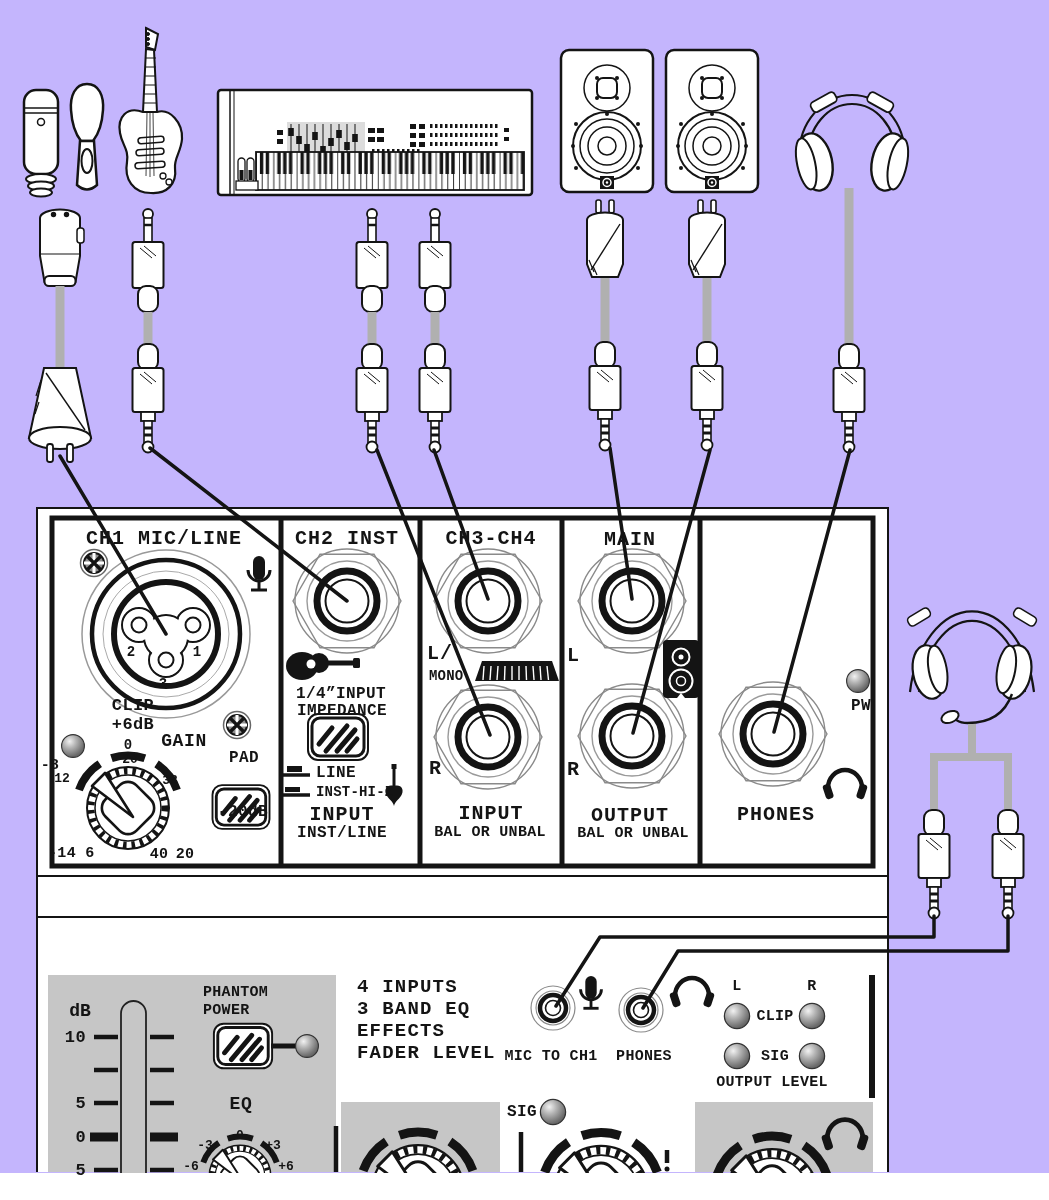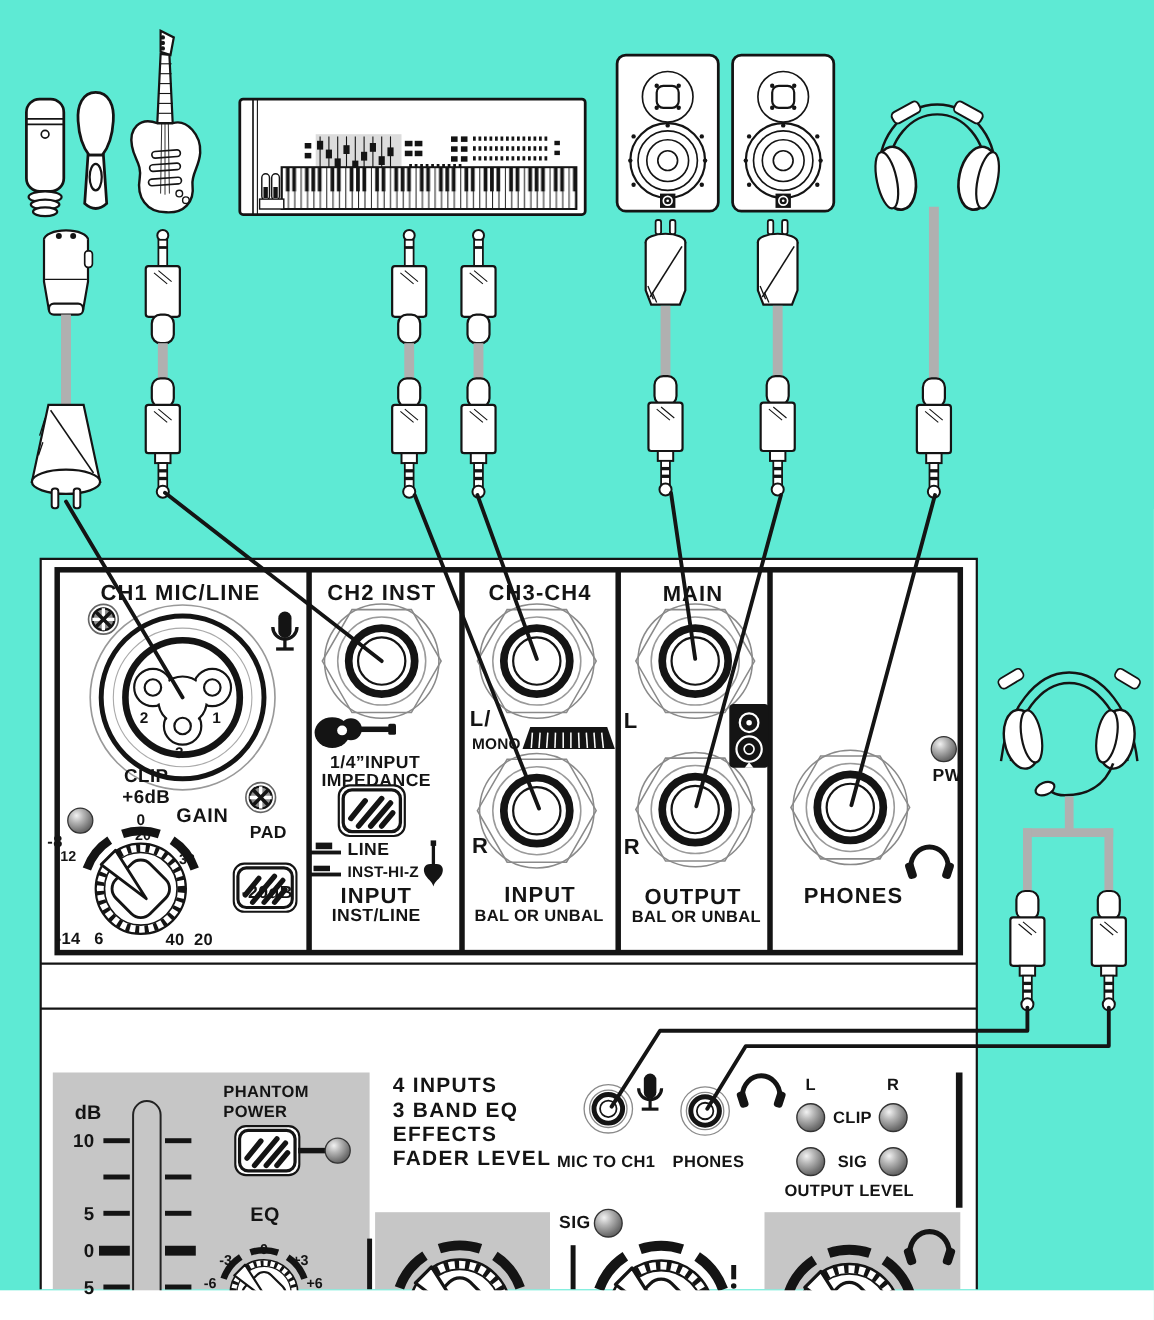--- a/index.html
+++ b/index.html
@@ -1,17 +1,17 @@
 <!DOCTYPE html>
 <html><head>
 <meta charset="utf-8">
 <style>
   html,body{margin:0;padding:0;background:#fff;}
-  #stage{position:relative;width:1049px;height:1200px;background:#5eead4;overflow:hidden;
-         font-family:Liberation Sans, sans-serif;color:#141414;}
+  #stage{position:relative;width:1049px;height:1200px;background:#c4b5fd;overflow:hidden;
+         font-family:Liberation Mono, monospace;color:#141414;}
   #art{position:absolute;left:0;top:0;}
   .lbl{position:absolute;font-weight:bold;white-space:nowrap;color:#141414;line-height:1;}
   .ctr{transform:translateX(-50%);}
   .rgt{transform:translateX(-100%);}
   .t20{font-size:20px;letter-spacing:1px;}
   .t18{font-size:18px;letter-spacing:0.6px;}
   .t16{font-size:16px;letter-spacing:0.4px;}
   .t15{font-size:15px;letter-spacing:0.3px;}
   .t14{font-size:14px;letter-spacing:0.2px;}
   .t13{font-size:13px;}

